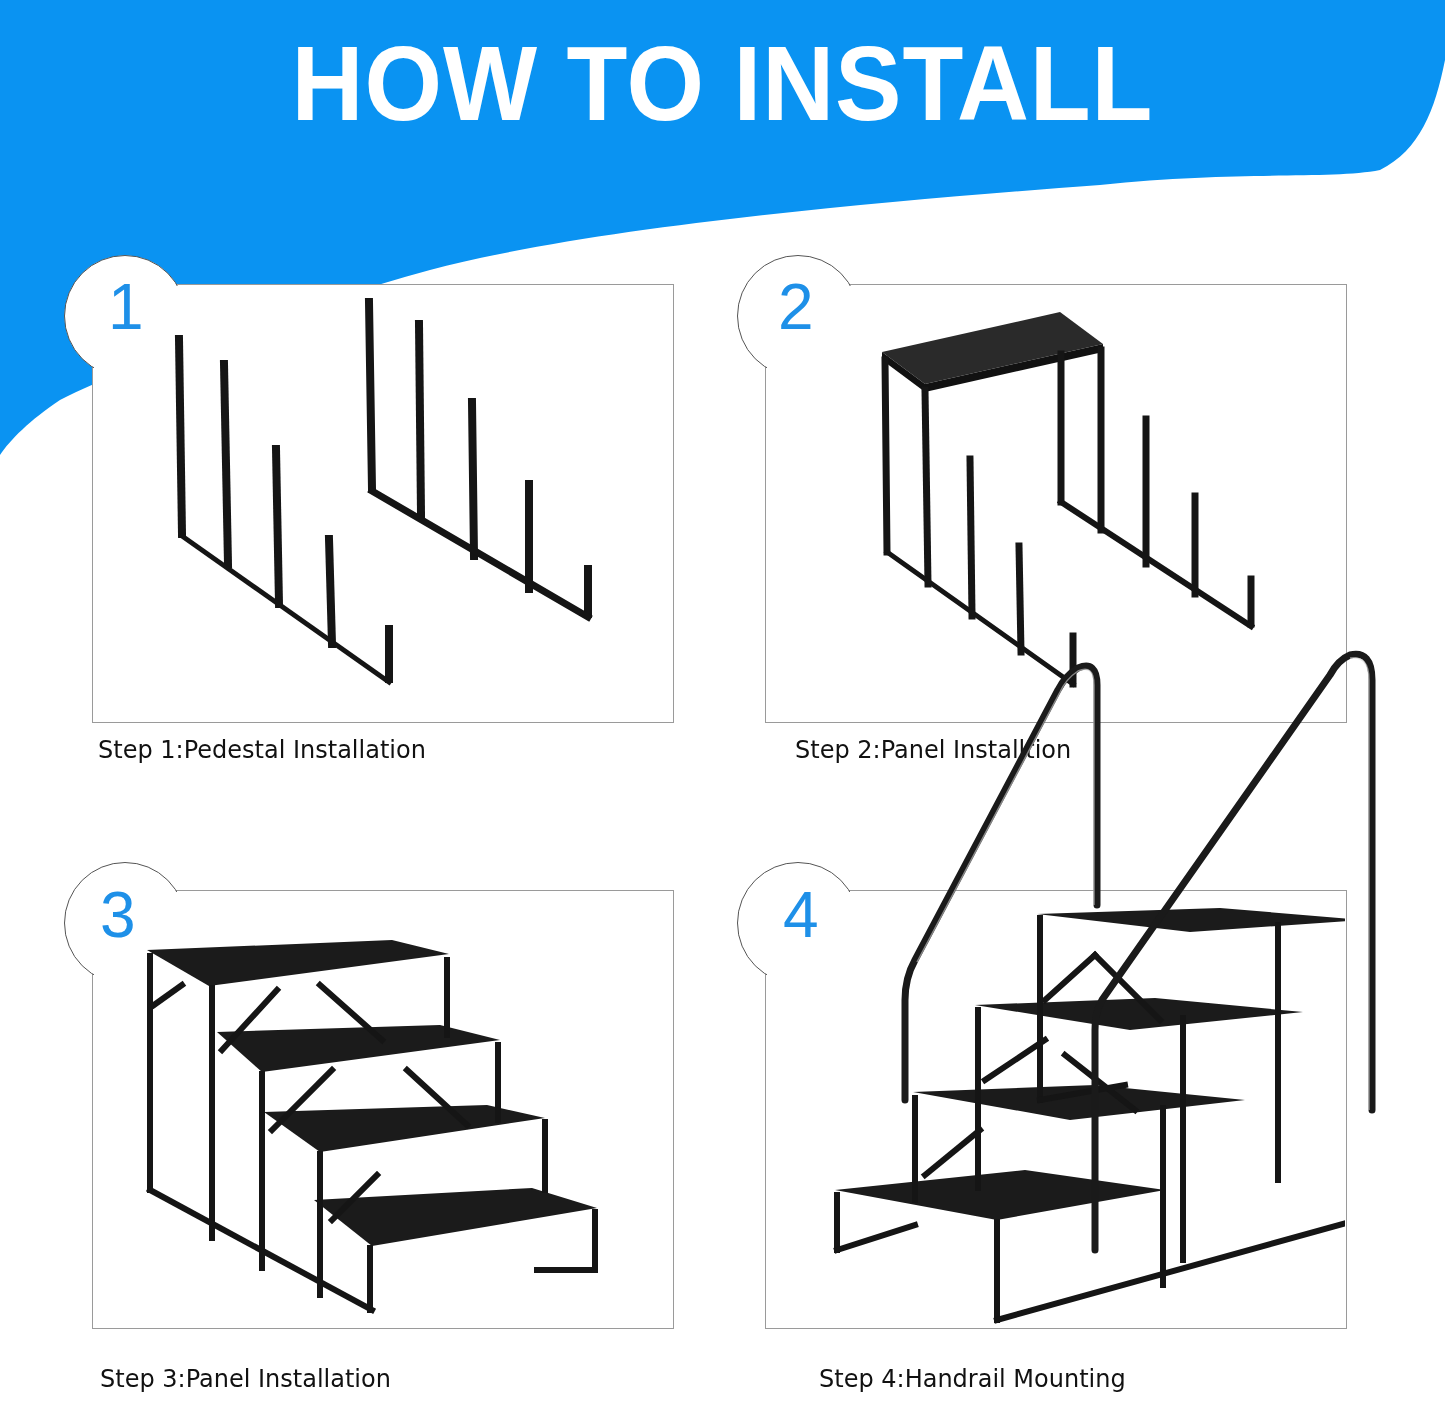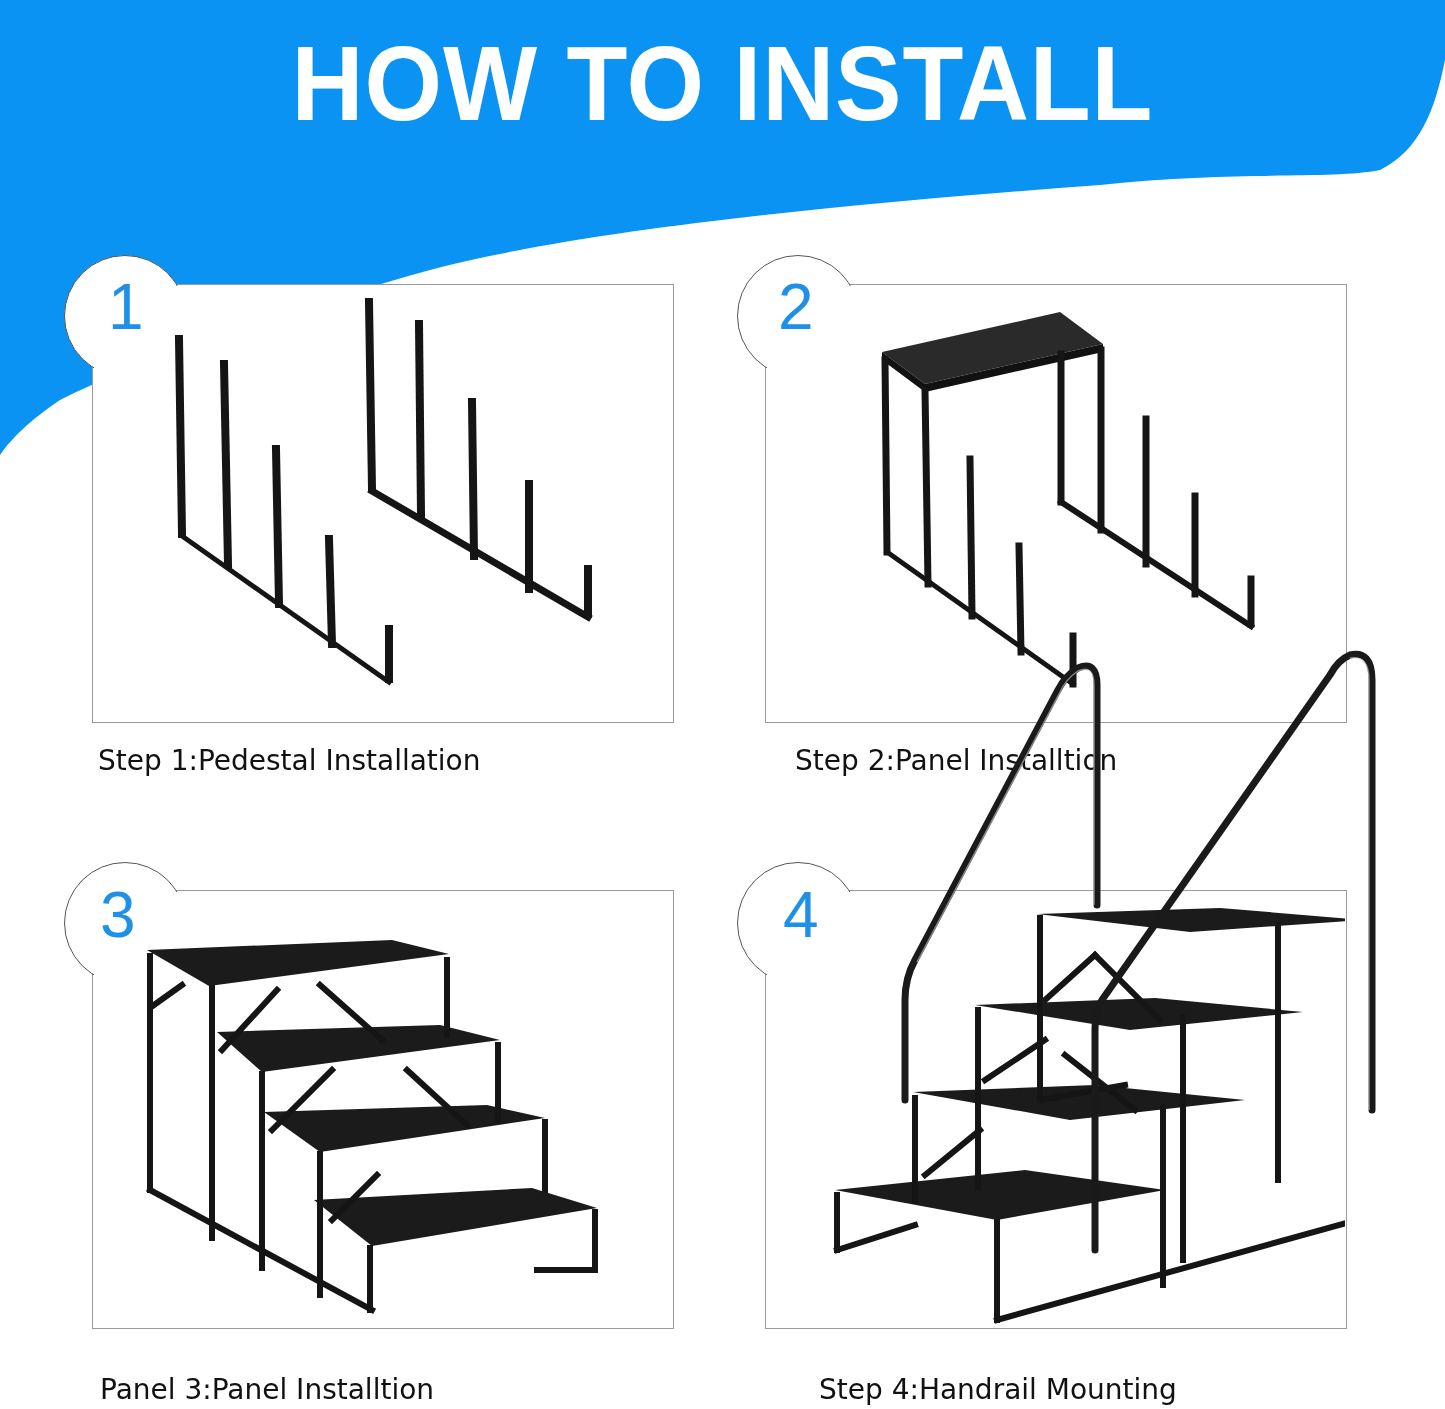--- a/index.html
+++ b/index.html
@@ -5,21 +5,21 @@
   html,body{margin:0;padding:0;background:#fff;}
   body{width:1445px;height:1409px;position:relative;overflow:hidden;font-family:"DejaVu Sans",sans-serif;}
   .bg-wave{position:absolute;left:0;top:0;width:1445px;height:1409px;}
   .title{position:absolute;left:0;top:30px;width:1445px;text-align:center;color:#fff;
     font-family:"Liberation Sans",sans-serif;font-weight:bold;font-size:106px;letter-spacing:1px;
     transform:scaleX(0.94);line-height:1;}
   .panel{position:absolute;border:1.5px solid #9a9a9a;background:#fff;}
   .badge{position:absolute;width:120px;height:120px;border-radius:50%;background:#fff;border:1.5px solid #555;}
   .badge-cover{position:absolute;background:#fff;}
   .badge-num{position:absolute;color:#1e90e8;font-family:"Liberation Sans",sans-serif;font-size:64px;line-height:1;}
-  .caption{position:absolute;font-family:"DejaVu Sans",sans-serif;font-size:28px;color:#111;white-space:nowrap;margin-top:8px;}
+  .caption{position:absolute;font-family:"DejaVu Sans",sans-serif;font-size:24px;color:#111;white-space:nowrap;}
   .art{position:absolute;}
   .overlay{position:absolute;left:0;top:0;width:1445px;height:1409px;pointer-events:none;}
 </style>
 </head>
 <body>
 
 <svg class="bg-wave" viewBox="0 0 1445 1409">
   <path d="M0 0 H1445 V60 C1435 110 1420 150 1380 170 C1330 180 1240 170 1100 185 C900 200 600 225 430 270 C250 320 120 370 60 400 C30 420 10 440 0 455 Z" fill="#0a93f2"></path>
 </svg>
 
@@ -98,21 +98,21 @@
     <line x1="503" y1="322" x2="503" y2="380"></line>
     <line x1="445" y1="380" x2="503" y2="380"></line>
     <line x1="62" y1="115" x2="90" y2="95"></line>
     <line x1="130" y1="160" x2="185" y2="100"></line>
     <line x1="228" y1="95" x2="290" y2="150"></line>
     <line x1="180" y1="240" x2="240" y2="180"></line>
     <line x1="315" y1="180" x2="375" y2="235"></line>
     <line x1="240" y1="330" x2="285" y2="285"></line>
   </g>
 </svg>
-<div class="caption" style="left:100px;top:1365px;">Panel 3:Panel Installtion</div>
+<div class="caption" style="left:100px;top:1365px;">Step 3:Panel Installation</div>
 
 <div class="panel" style="left:765px;top:890px;width:580px;height:437px;"></div>
 <div class="badge" style="left:737px;top:862px;"></div>
 <div class="badge-cover" style="left:767px;top:892px;width:120px;height:110px;"></div>
 <div class="badge-num" style="left:783px;top:883px;">4</div>
 <svg class="art" style="left:765px;top:890px;" width="580" height="437" viewBox="0 0 580 437">
   <g fill="#1b1b1b">
     <polygon points="272,24 455,18 598,30 425,42"></polygon>
     <polygon points="210,115 390,108 538,122 365,140"></polygon>
     <polygon points="148,202 330,195 480,210 305,230"></polygon>

